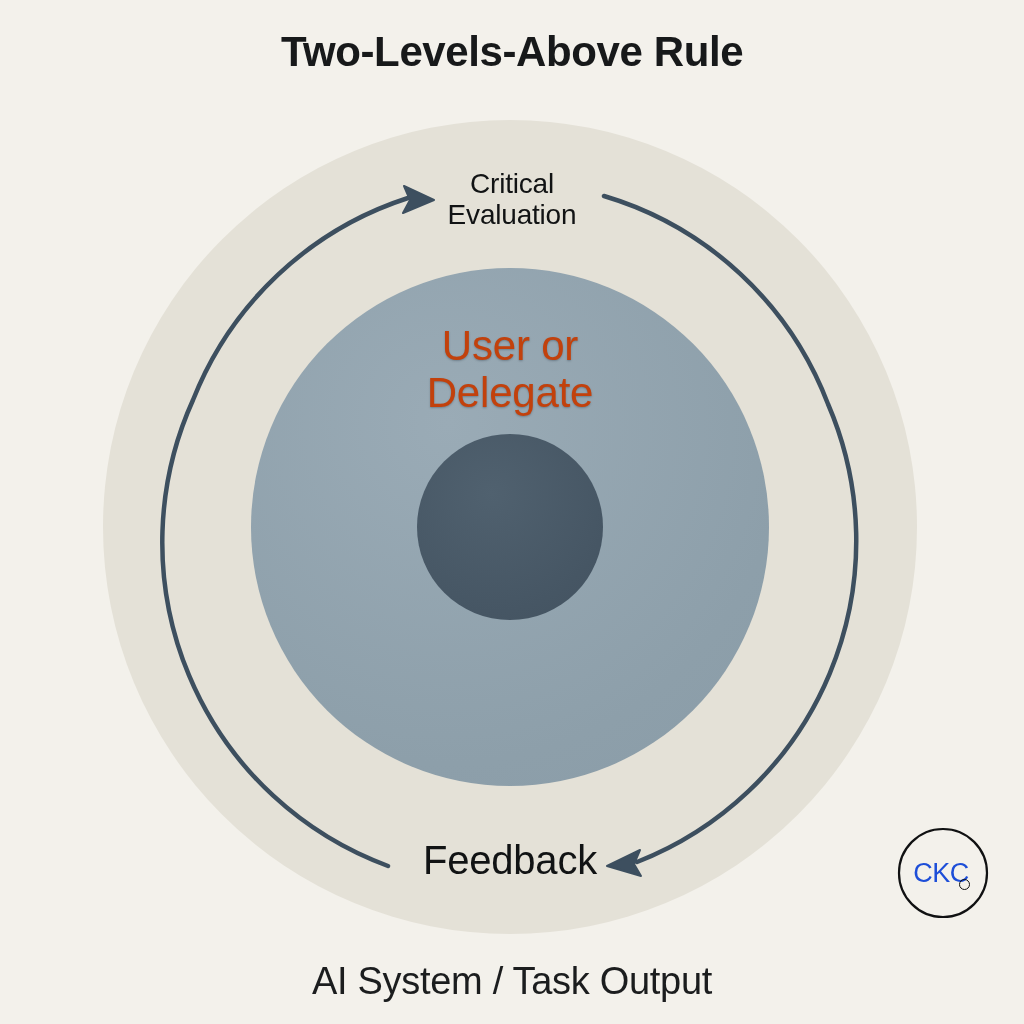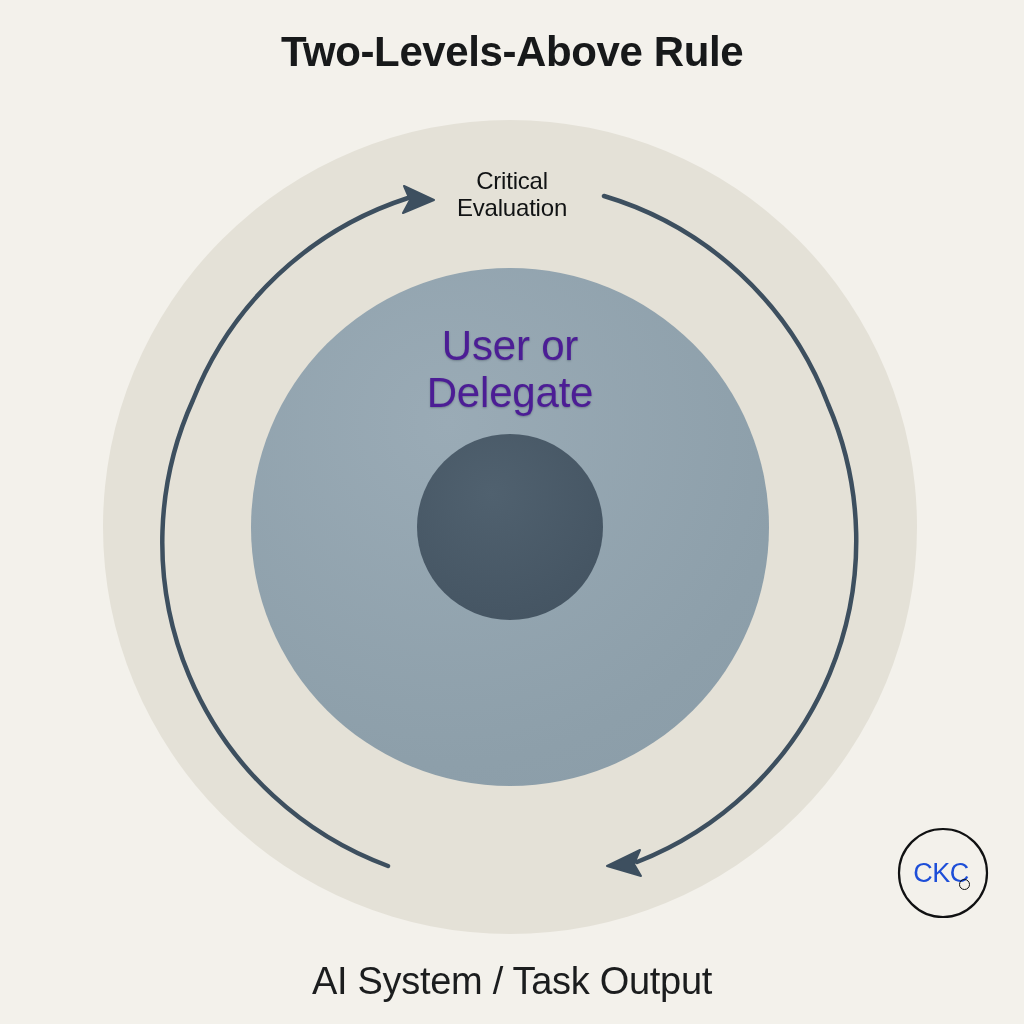--- a/index.html
+++ b/index.html
@@ -82,30 +82,30 @@
   .label {
     position: absolute;
     text-align: center;
     line-height: 1.12;
     white-space: pre-line;
   }
   .label-critical {
     left: 312px;
     top: 168px;
     width: 400px;
-    font-size: 24px;
+    font-size: 28px;
     color: #111314;
     letter-spacing: -0.2px;
   }
   .label-user {
     left: 310px;
     top: 322px;
     width: 400px;
     font-size: 42px;
-    color: #4c1d95;
+    color: #c2410c;
     letter-spacing: -0.2px;
     text-shadow: 0 1px 2px rgba(40,55,68,0.35);
   }
   .label-ai {
     left: 420px;
     top: 497px;
     width: 180px;
     font-size: 26px;
     color: #ffffff;
     line-height: 1.2;
@@ -187,20 +187,21 @@
     <path d="M 607 866 L 640 850 L 634 864 L 641 876 Z" fill="#3d4f5f" stroke="#3d4f5f" stroke-width="2" stroke-linejoin="round"></path>
   </svg>
 
   <div class="label label-critical">Critical
 Evaluation</div>
 
   <div class="label label-user">User or
 Delegate</div>
 
 
+  <div class="label label-feedback">Feedback</div>
 
   <div class="logo">
     <svg width="92" height="92" viewBox="0 0 92 92">
       <circle cx="46" cy="46" r="44" fill="none" stroke="#101112" stroke-width="2.2"></circle>
     </svg>
     <div class="logo-text">CKC</div>
     <div class="logo-dot"></div>
   </div>
 
   <div class="caption">AI System / Task Output</div>

